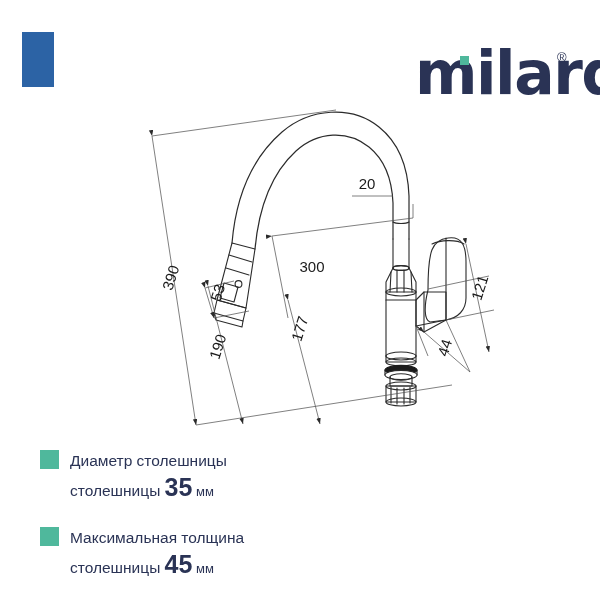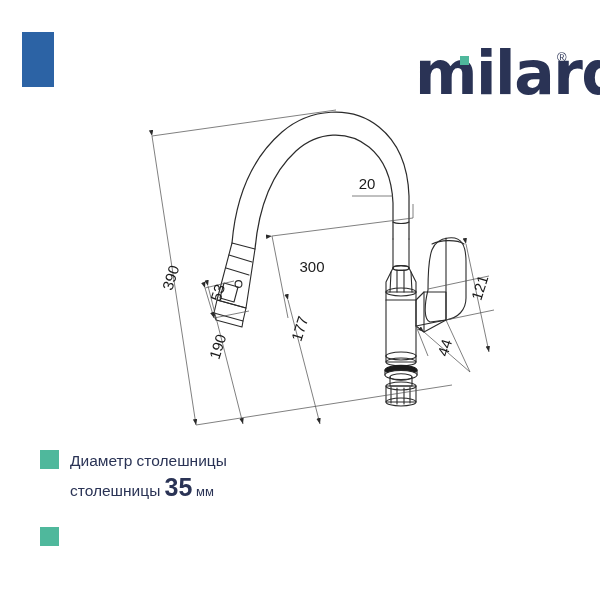--- a/index.html
+++ b/index.html
@@ -208,16 +208,18 @@
   <div class="features">
 
     <div class="feature">
       <span class="feature-bullet" style="background: rgb(79, 184, 156);"></span>
       <div class="feature-line">Диаметр столешницы</div>
       <div class="feature-line"><span>столешницы </span><span class="val">35</span><span class="unit">&nbsp;</span><span class="unit">мм</span></div>
     </div>
 
     <div class="feature">
       <span class="feature-bullet" style="background: rgb(79, 184, 156);"></span>
+      <div class="feature-line">Максимальная толщина</div>
+      <div class="feature-line"><span>столешницы </span><span class="val">45</span><span class="unit">&nbsp;</span><span class="unit">мм</span></div>
     </div>
 
   </div>
 </div>
 
 </body></html>

